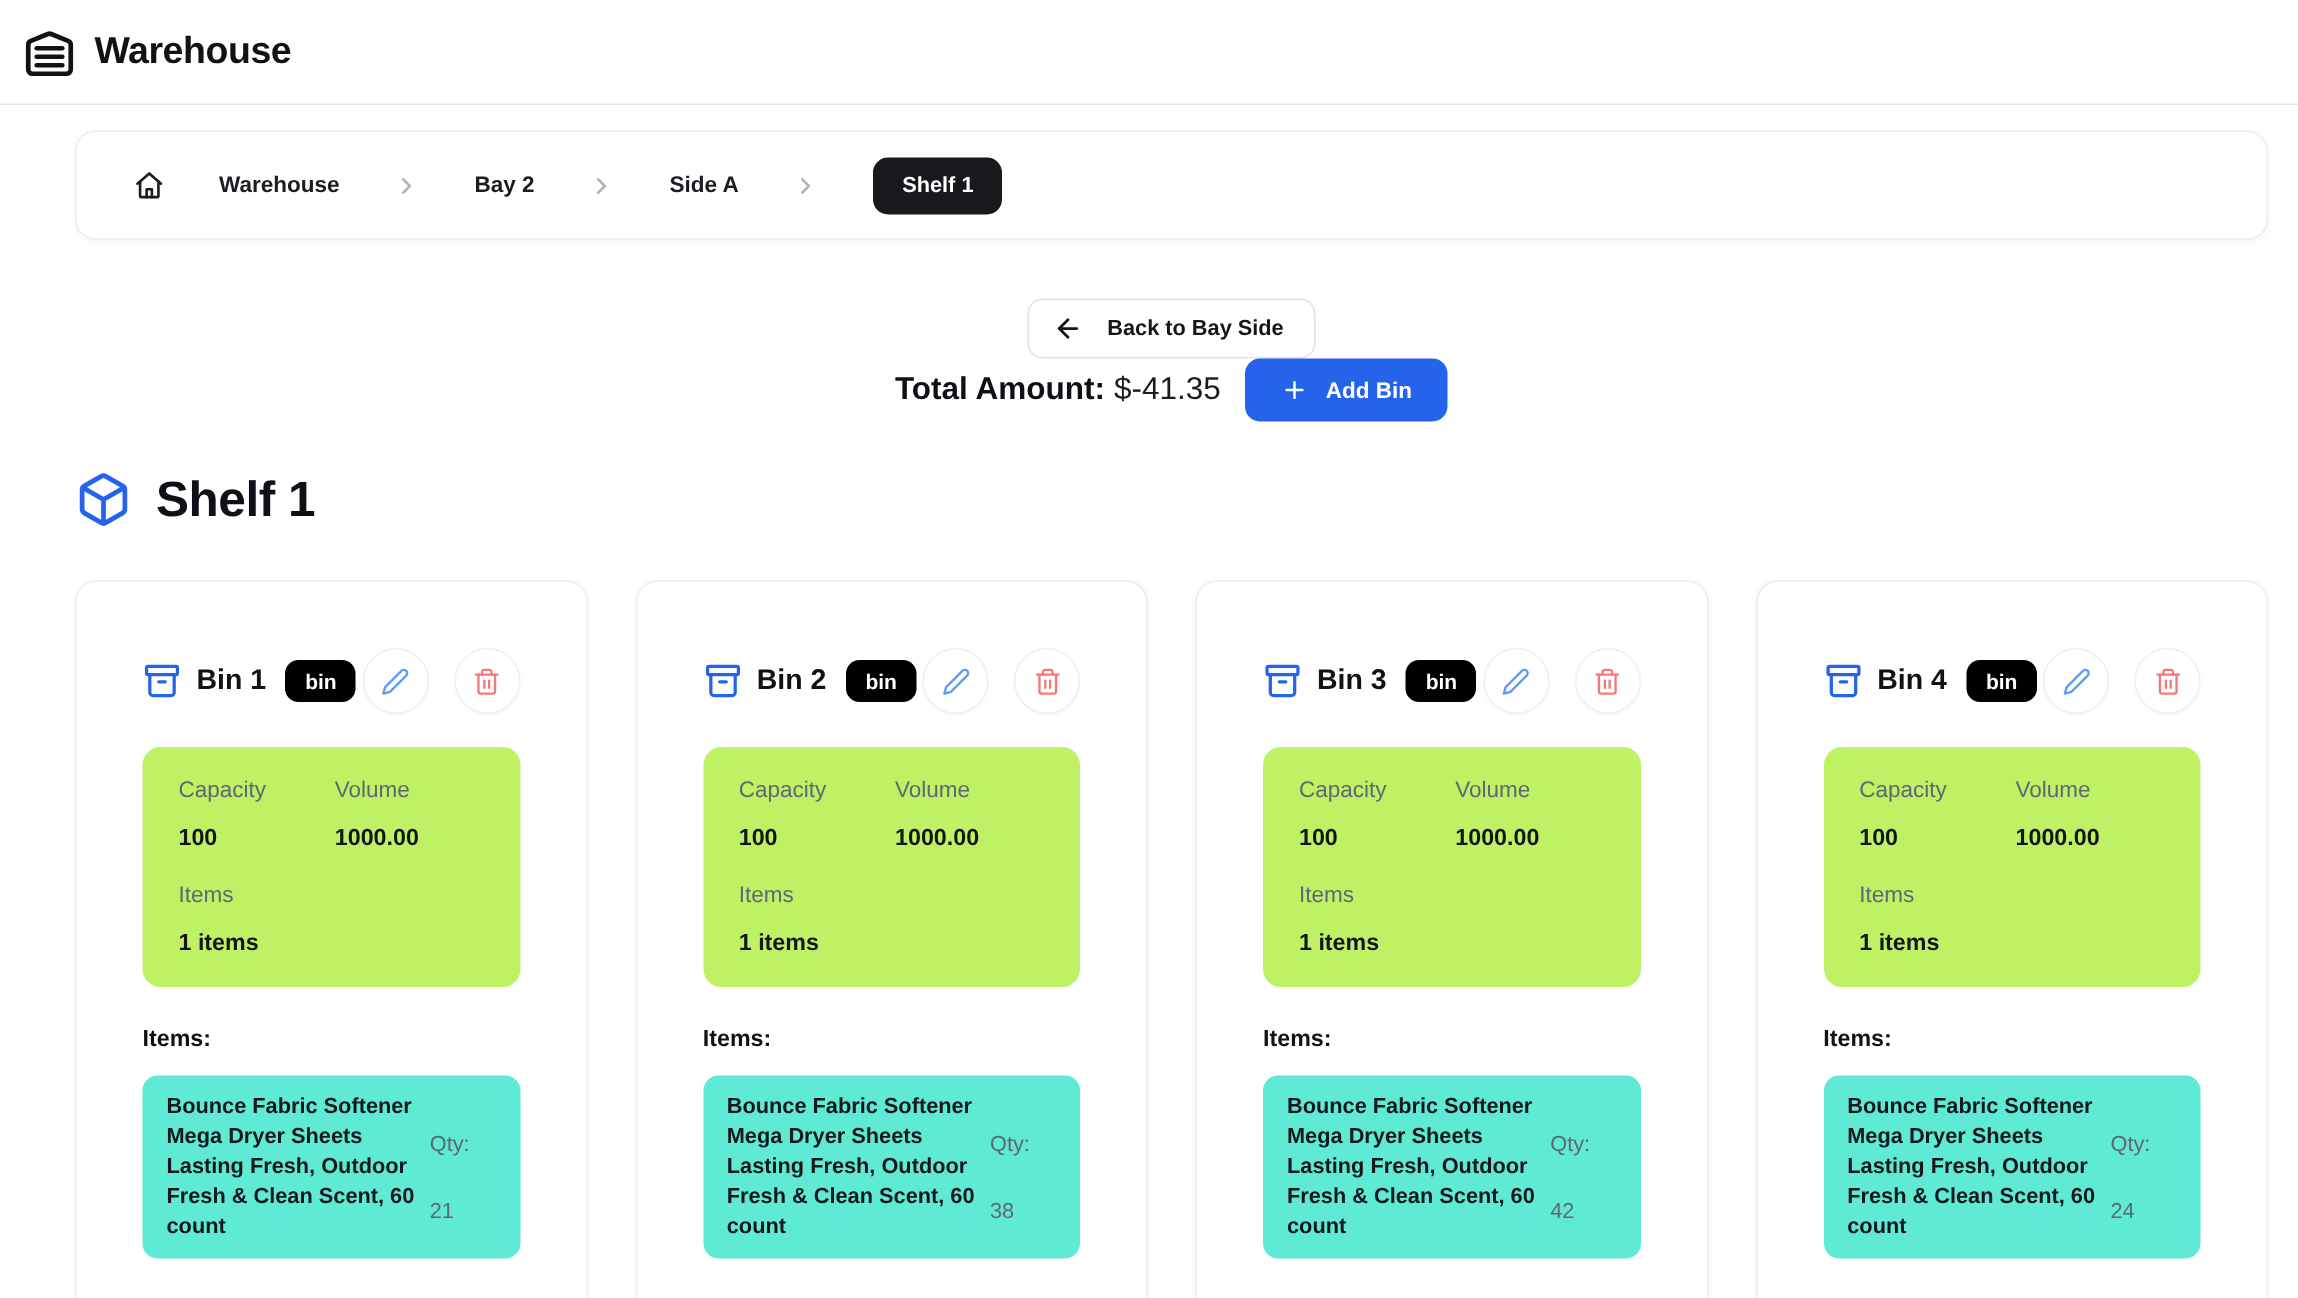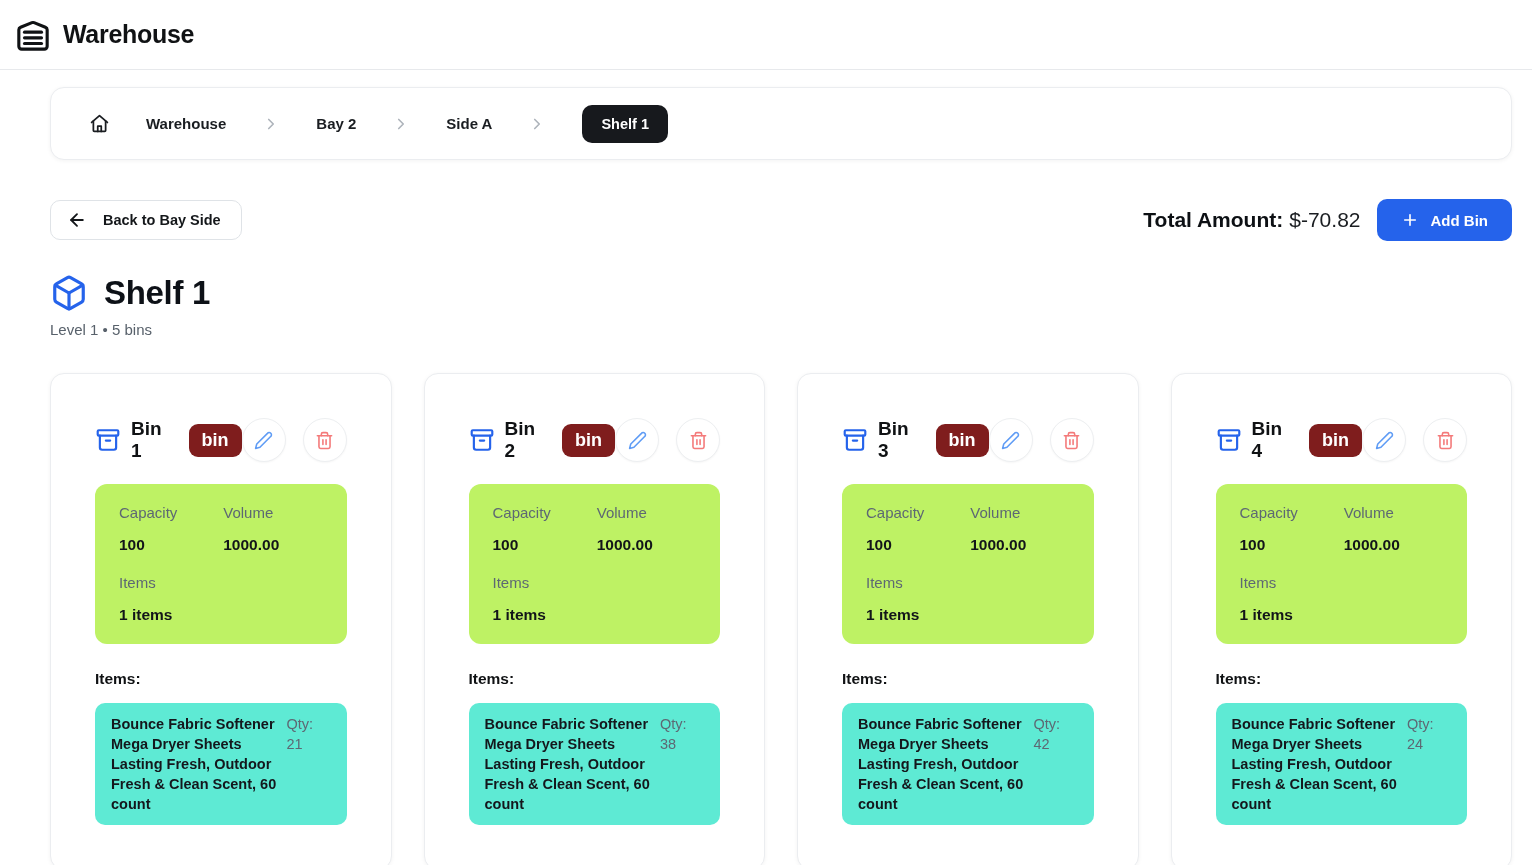--- a/index.html
+++ b/index.html
@@ -19,21 +19,21 @@
   .crumb-card { height:73px; background:#fff; border:1px solid #ebedf0; border-radius:14px;
     box-shadow:0 1px 4px rgba(0,0,0,.05); display:flex; align-items:center;
     padding:0 38px; gap:36px; }
   .crumb-link { font-size:15px; font-weight:600; color:#1a1d21; cursor:pointer; }
   .crumb-sep { width:18px; height:18px; color:#aeb4bb; }
   .home-icon { width:21px; height:21px; color:#1a1d21; }
   .crumb-active { background:#17191d; color:#fff; font-size:14.5px; font-weight:600;
     padding:11px 19px; border-radius:10px; }
 
   
-  .toolbar-row { margin-top:39px; display:flex; align-items:center; justify-content:space-between; }
+  .toolbar-row { margin-top:39px; display:flex; align-items:center; justify-content:space-between;flex-direction:column; }
   .back-btn { display:flex; align-items:center; gap:16px; background:#fff;
     border:1px solid #dfe3e7; border-radius:10px; padding:9px 20px 9px 16px;
     font-size:14.5px; font-weight:600; color:#14171a; cursor:pointer; }
   .back-arrow { width:20px; height:20px; color:#14171a; }
   .toolbar-right { display:flex; align-items:center; gap:16px; }
   .total-line { font-size:21px; color:#1a1d21; }
   .total-label { font-weight:800; color:#0d1014; }
   .total-value { font-weight:400; margin-left:6px; }
   .add-bin-btn { display:flex; align-items:center; gap:12px; background:#2563eb; color:#fff;
     border:none; border-radius:10px; padding:12px 24px; font-size:15px; font-weight:600;
@@ -47,40 +47,40 @@
   .shelf-sub { margin-top:9px; font-size:15px; color:#58616b; }
 
   
   .bins-grid { margin-top:35px; display:grid; grid-template-columns:repeat(4,1fr);
     gap:32px; }
   .bin-card { background:#fff; border:1px solid #ebedf0; border-radius:14px;
     box-shadow:0 1px 4px rgba(0,0,0,.05); padding:44px; }
   .bin-head { display:flex; align-items:center; }
   .bin-icon { width:26px; height:26px; color:#2563eb; flex:none; }
   .bin-name { font-size:19px; font-weight:700; color:#101214; margin:0 13px 0 10px; }
-  .bin-badge { background:#7f1d1d; color:#fff; font-size:18px; font-weight:700;
+  .bin-badge { background:#000000; color:#fff; font-size:14px; font-weight:700;
     padding:6px 13px; border-radius:9px; }
   .head-actions { margin-left:auto; display:flex; gap:17px; }
   .icon-btn { width:44px; height:44px; border-radius:50%; background:#fff;
     border:1px solid #edeff1; box-shadow:0 1px 2px rgba(0,0,0,.04);
     display:flex; align-items:center; justify-content:center; cursor:pointer; }
   .pencil-icon { width:19px; height:19px; color:#5f9cf5; }
   .trash-icon { width:19px; height:19px; color:#f47a7a; }
 
   .stats { margin-top:22px; background:#bef264; border-radius:12px; padding:20px 24px;
     display:grid; grid-template-columns:1.05fr 1fr; row-gap:20px; }
   .stat-label { font-size:15px; color:#5d6873; }
   .stat-value { margin-top:15px; font-size:15.5px; font-weight:700; color:#121519; }
 
   .items-heading { margin-top:26px; font-size:15.5px; font-weight:700; color:#101214; }
   .item-row { margin-top:15px; background:#5eead4; border-radius:10px;
     padding:11px 16px; display:flex; gap:10px;justify-content:flex-end; }
   .item-name { flex:1; font-size:14.5px; font-weight:600; line-height:20px; color:#14171c; }
   .item-qty { width:44px; font-size:14.5px; line-height:20px; color:#5d6873; }
-  .item-qty span { display:block; }
+  .item-qty span { display:block;margin-top:25px; }
 
   .partial-row { margin-top:33px; width:339px; }
   .partial-card { padding-top:26px; }
 </style>
 </head>
 <body>
 
 <header class="topbar">
   <svg class="logo-icon" viewBox="0 0 24 24" fill="none" stroke="currentColor" stroke-width="2.2" stroke-linecap="round" stroke-linejoin="round">
     <path d="M22 8.35V20a2 2 0 0 1-2 2H4a2 2 0 0 1-2-2V8.35A2 2 0 0 1 3.26 6.5l8-3.2a2 2 0 0 1 1.48 0l8 3.2A2 2 0 0 1 22 8.35Z"></path>
@@ -117,41 +117,40 @@
   <div class="toolbar-row">
     <button class="back-btn">
       <svg class="back-arrow" viewBox="0 0 24 24" fill="none" stroke="currentColor" stroke-width="2.2" stroke-linecap="round" stroke-linejoin="round">
         <path d="M19 12H5"></path>
           <path d="m12 19-7-7 7-7"></path>
       </svg>
       <span>Back to Bay Side</span>
     </button>
     <div class="toolbar-right">
       <div class="total-line">
-        <span class="total-label">Total Amount:</span><span class="total-value">$-70.82</span>
+        <span class="total-label">Total Amount:</span><span class="total-value">$-41.35</span>
       </div>
       <button class="add-bin-btn">
         <svg class="plus-icon" viewBox="0 0 24 24" fill="none" stroke="currentColor" stroke-width="2.2" stroke-linecap="round">
             <path d="M5 12h14"></path>
             <path d="M12 5v14"></path>
           </svg>
         <span>Add Bin</span>
       </button>
     </div>
   </div>
 
   <div class="shelf-head">
     <svg class="cube-icon" viewBox="0 0 24 24" fill="none" stroke="currentColor" stroke-width="2" stroke-linecap="round" stroke-linejoin="round">
       <path d="M21 8a2 2 0 0 0-1-1.73l-7-4a2 2 0 0 0-2 0l-7 4A2 2 0 0 0 3 8v8a2 2 0 0 0 1 1.73l7 4a2 2 0 0 0 2 0l7-4A2 2 0 0 0 21 16Z"></path>
       <path d="m3.3 7 8.7 5 8.7-5"></path>
         <path d="M12 22V12"></path>
     </svg>
     <h1 class="shelf-title">Shelf 1</h1>
   </div>
-  <div class="shelf-sub">Level 1 • 5 bins</div>
 
   <div class="bins-grid">
 
     <div class="bin-card">
       <div class="bin-head">
         <svg class="bin-icon" viewBox="0 0 24 24" fill="none" stroke="currentColor" stroke-width="2" stroke-linecap="round" stroke-linejoin="round">
             <rect x="2.5" y="3" width="19" height="5" rx="1"></rect>
             <path d="M4.5 8v11a2 2 0 0 0 2 2h11a2 2 0 0 0 2-2V8"></path>
             <path d="M10 12.5h4"></path>
           </svg>

